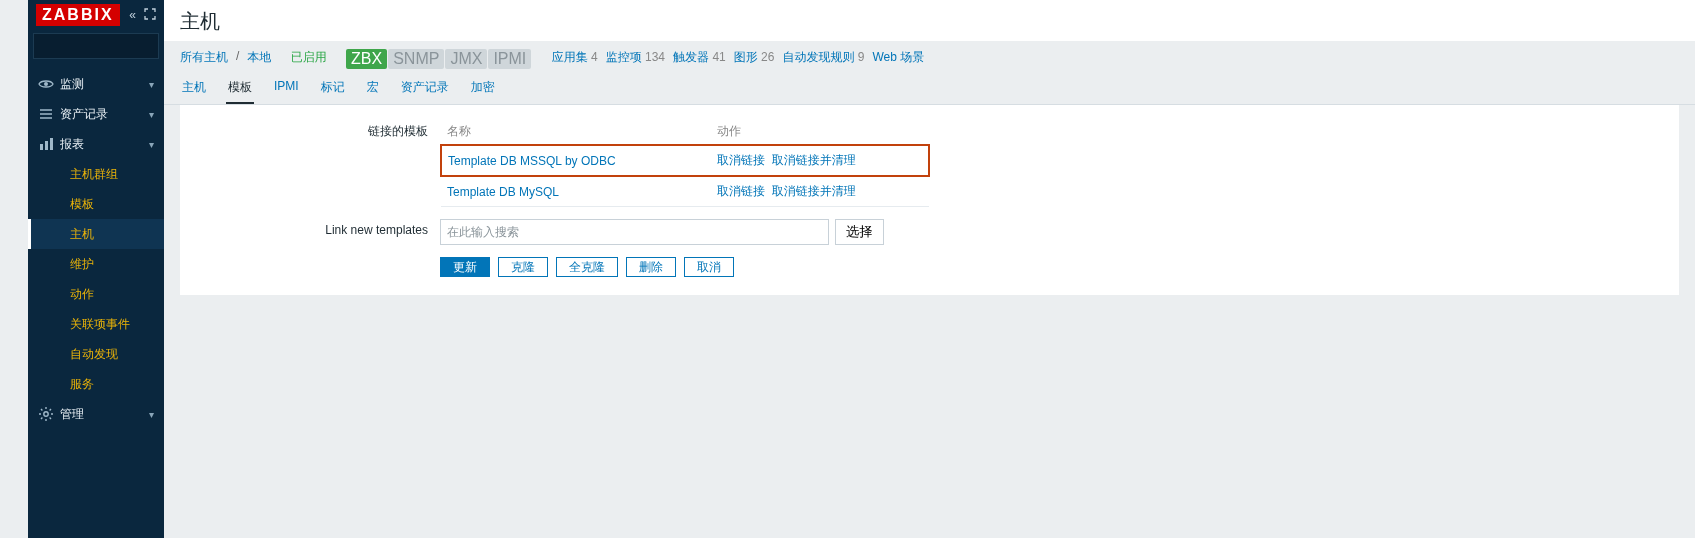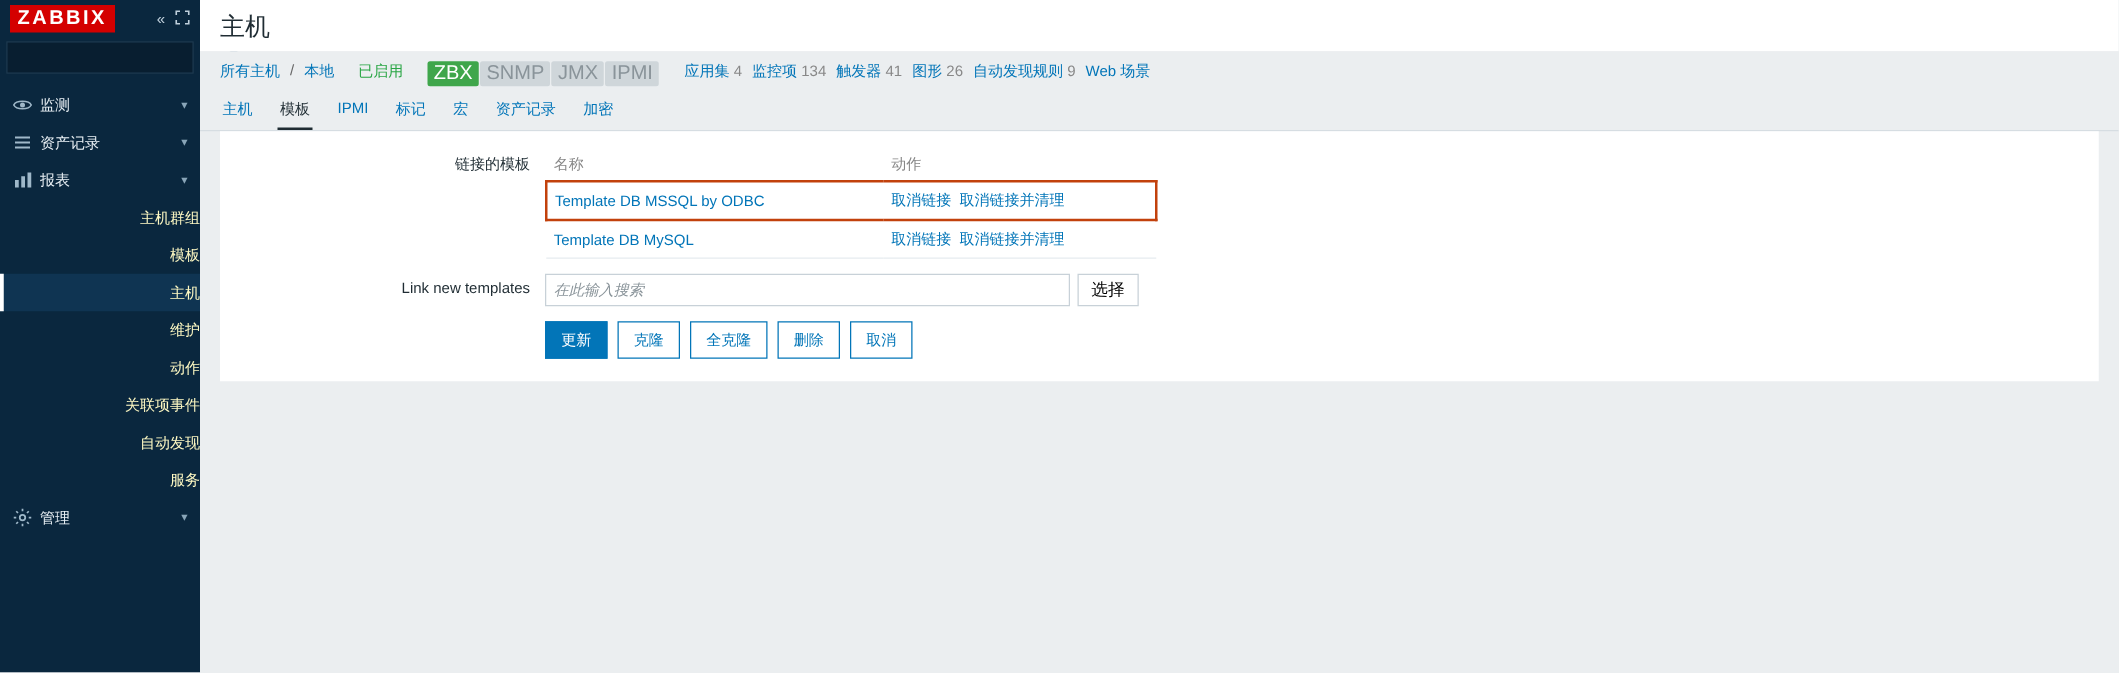--- a/index.html
+++ b/index.html
@@ -1,33 +1,33 @@
 <!DOCTYPE html>
 <html><head>
 <meta charset="utf-8">
 <style>
   * { box-sizing: border-box; margin: 0; padding: 0; }
   body { font-family: Arial, "Microsoft YaHei", sans-serif; font-size: 12px; color: #1f2c33; background: #ebeef0; overflow: hidden; }
   .app { display: flex; height: 538px; width: 1695px; }
 
   
-  .sidebar { width: 160px; background: #0a273e; color: #fff; display: flex; flex-direction: column; }
+  .sidebar { width: 136px; background: #0a273e; color: #fff; display: flex; flex-direction: column; margin-left: 28px; }
   .sb-top { display: flex; align-items: center; height: 30px; padding: 0 8px; }
   .logo { background: #d40000; color: #fff; font-weight: bold; font-size: 16px; letter-spacing: 2px; padding: 2px 6px; }
   .sb-top-icons { margin-left: auto; color: #c0d0dc; display: flex; gap: 8px; font-size: 12px; }
   .sb-search { display: flex; align-items: center; background: #081e30; margin: 3px 5px 10px 5px; height: 26px; border: 1px solid #1c3b52; }
   .sb-search input { flex: 1; background: transparent; border: 0; outline: 0; color: #ddd; padding: 0 6px; font-size: 12px; }
   .sb-search-icon { color: #9bb4c6; padding: 0 8px; }
 
   .nav { list-style: none; }
   .nav-item { display: flex; align-items: center; height: 30px; padding: 0 10px; color: #e9f0f5; cursor: pointer; }
   .nav-item .icon { width: 22px; color: #9fb8c9; }
   .nav-item .chev { margin-left: auto; color: #89a5b8; font-size: 10px; }
   .nav-sub { list-style: none; }
-  .nav-sub-item { display: flex; align-items: center; height: 30px; padding-left: 42px; color: #fef9c3; cursor: pointer; justify-content: flex-end; }
+  .nav-sub-item { display: flex; align-items: center; height: 30px; padding-left: 42px; color: #eab308; cursor: pointer; }
   .nav-sub-item.active { background: #0f3452; border-left: 3px solid #ffffff; padding-left: 39px; }
 
   
   .content { flex: 1; display: flex; flex-direction: column; }
   .page-header { background: #fff; padding: 8px 16px 6px; }
   .page-title { font-size: 20px; font-weight: normal; color: #1f2c33; }
 
   .infobar { background: #ebeef0; padding: 8px 16px 4px; color: #666; display: flex; align-items: flex-start; gap: 8px; flex-wrap: wrap; }
   .infobar a { color: #0275b8; text-decoration: none; }
   .infobar .cnt { color: #888; }
@@ -44,25 +44,25 @@
   .row { display: flex; align-items: flex-start; margin-bottom: 12px; }
   .row-label { width: 260px; text-align: right; padding-right: 12px; color: #1f2c33; padding-top: 4px; }
 
   table.tpl { border-collapse: collapse; width: 490px; }
   table.tpl th { text-align: left; font-weight: normal; color: #888; padding: 4px 6px; border-bottom: 1px solid #e6ebef; }
   table.tpl td { padding: 6px 6px; border-bottom: 1px solid #e6ebef; }
   table.tpl a { color: #0275b8; text-decoration: none; }
   .hl-box { border: 2px solid #c2410c; }
 
   .link-new { display: flex; gap: 6px; }
-  .link-input { width: 420px; height: 26px; border: 1px solid #c8d1d8; padding: 0 6px; color: #888; display: flex; align-items: center; background: #fff; font-style: italic; }
+  .link-input { width: 389px; height: 26px; border: 1px solid #c8d1d8; padding: 0 6px; color: #888; display: flex; align-items: center; background: #fff; }
   .btn-sel { height: 26px; padding: 0 10px; border: 1px solid #c8d1d8; background: #fff; cursor: pointer; }
 
   .btn-row { margin-left: 260px; display: flex; gap: 8px; }
-  .btn { height: 30px; padding: 0 12px; border: 1px solid #0275b8; background: #fff; color: #0275b8; cursor: pointer; font-size: 12px; }
+  .btn { height: 20px; padding: 0 12px; border: 1px solid #0275b8; background: #fff; color: #0275b8; cursor: pointer; font-size: 12px; }
   .btn-primary { background: #0275b8; color: #fff; }
 
   svg { display: block; }
 </style>
 </head>
 <body>
 
 <div class="app">
 
   <aside class="sidebar">

